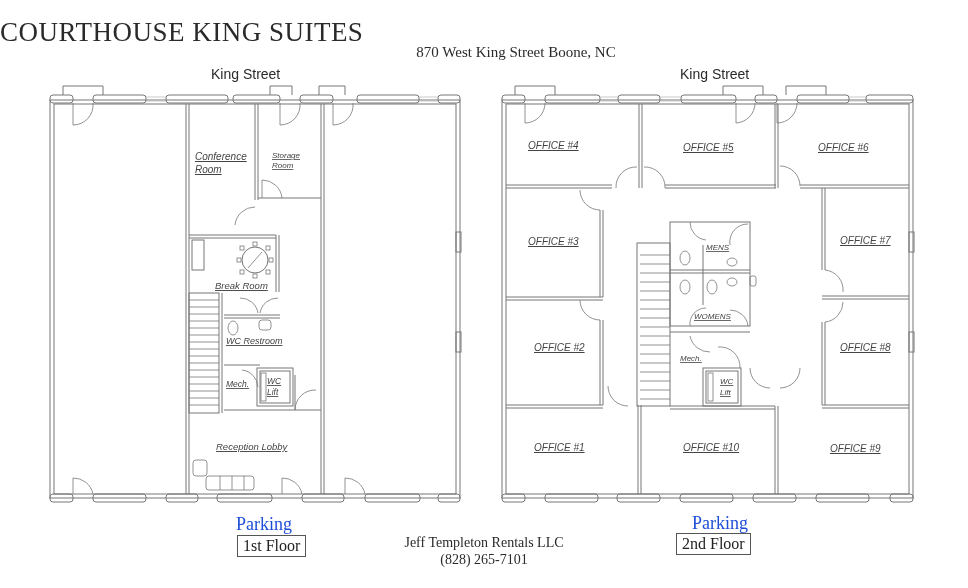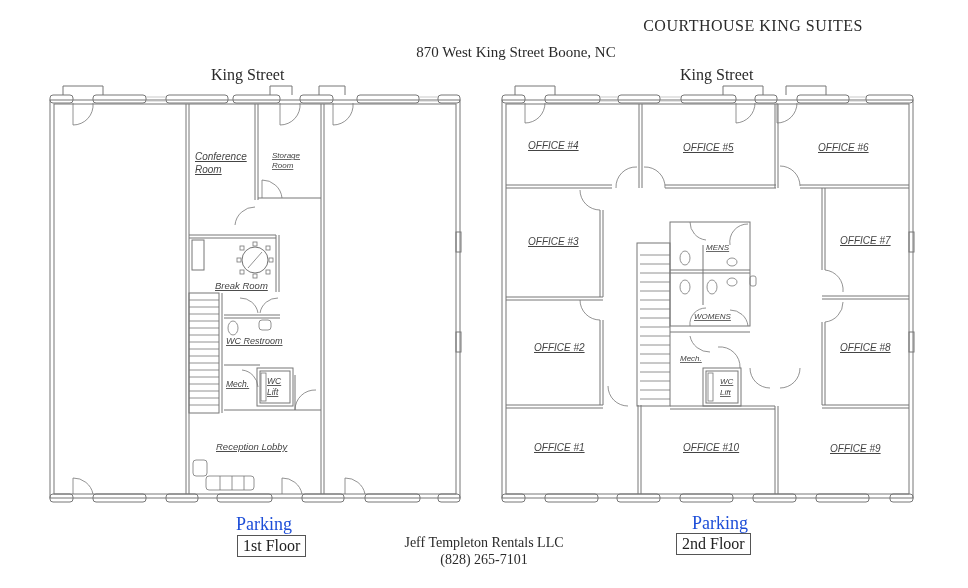--- a/index.html
+++ b/index.html
@@ -1,19 +1,19 @@
 <!DOCTYPE html>
 <html><head>
 <meta charset="utf-8">
 <style>
   html, body { margin: 0; padding: 0; background: #ffffff; }
   body { width: 968px; height: 588px; position: relative; overflow: hidden; font-family: "Liberation Serif", serif; color: #222; }
-  .title { position: absolute; left: 0; width: 863px; top: 17px; text-align: right; font-family: "Liberation Serif", serif; font-size: 16px; letter-spacing: 0.5px; color: #2a2a2a; }
+  .title { position: absolute; left: 0; width: 863px; top: 17px; text-align: left; font-family: "Liberation Serif", serif; font-size: 27px; letter-spacing: 0.5px; color: #2a2a2a; }
   .subtitle { position: absolute; left: 0; width: 968px; top: 44px; text-align: center; font-family: "Liberation Serif", serif; font-size: 15px; color: #2a2a2a; margin-left: 32px; }
-  .street { position: absolute; font-family: Liberation Serif, serif; font-size: 16px; color: #2a2a2a; }
+  .street { position: absolute; font-family: Liberation Sans, sans-serif; font-size: 14px; color: #2a2a2a; }
   .parking { position: absolute; font-family: "Liberation Serif", serif; font-size: 18px; color: #1d4ed8; }
   .floor-label { position: absolute; border: 1px solid #555; padding: 0 5px; font-family: "Liberation Serif", serif; font-size: 16px; line-height: 20px; color: #222; }
   .company { position: absolute; left: 0; width: 968px; top: 534px; text-align: center; font-family: "Liberation Serif", serif; font-size: 14px; color: #2a2a2a; line-height: 17px; }
   svg { position: absolute; left: 0; top: 0; }
   .room { font-family: "Liberation Sans", sans-serif; font-style: italic; text-decoration: underline; fill: #444; }
 </style>
 </head>
 <body>
 
 <div class="title">COURTHOUSE KING SUITES</div>

